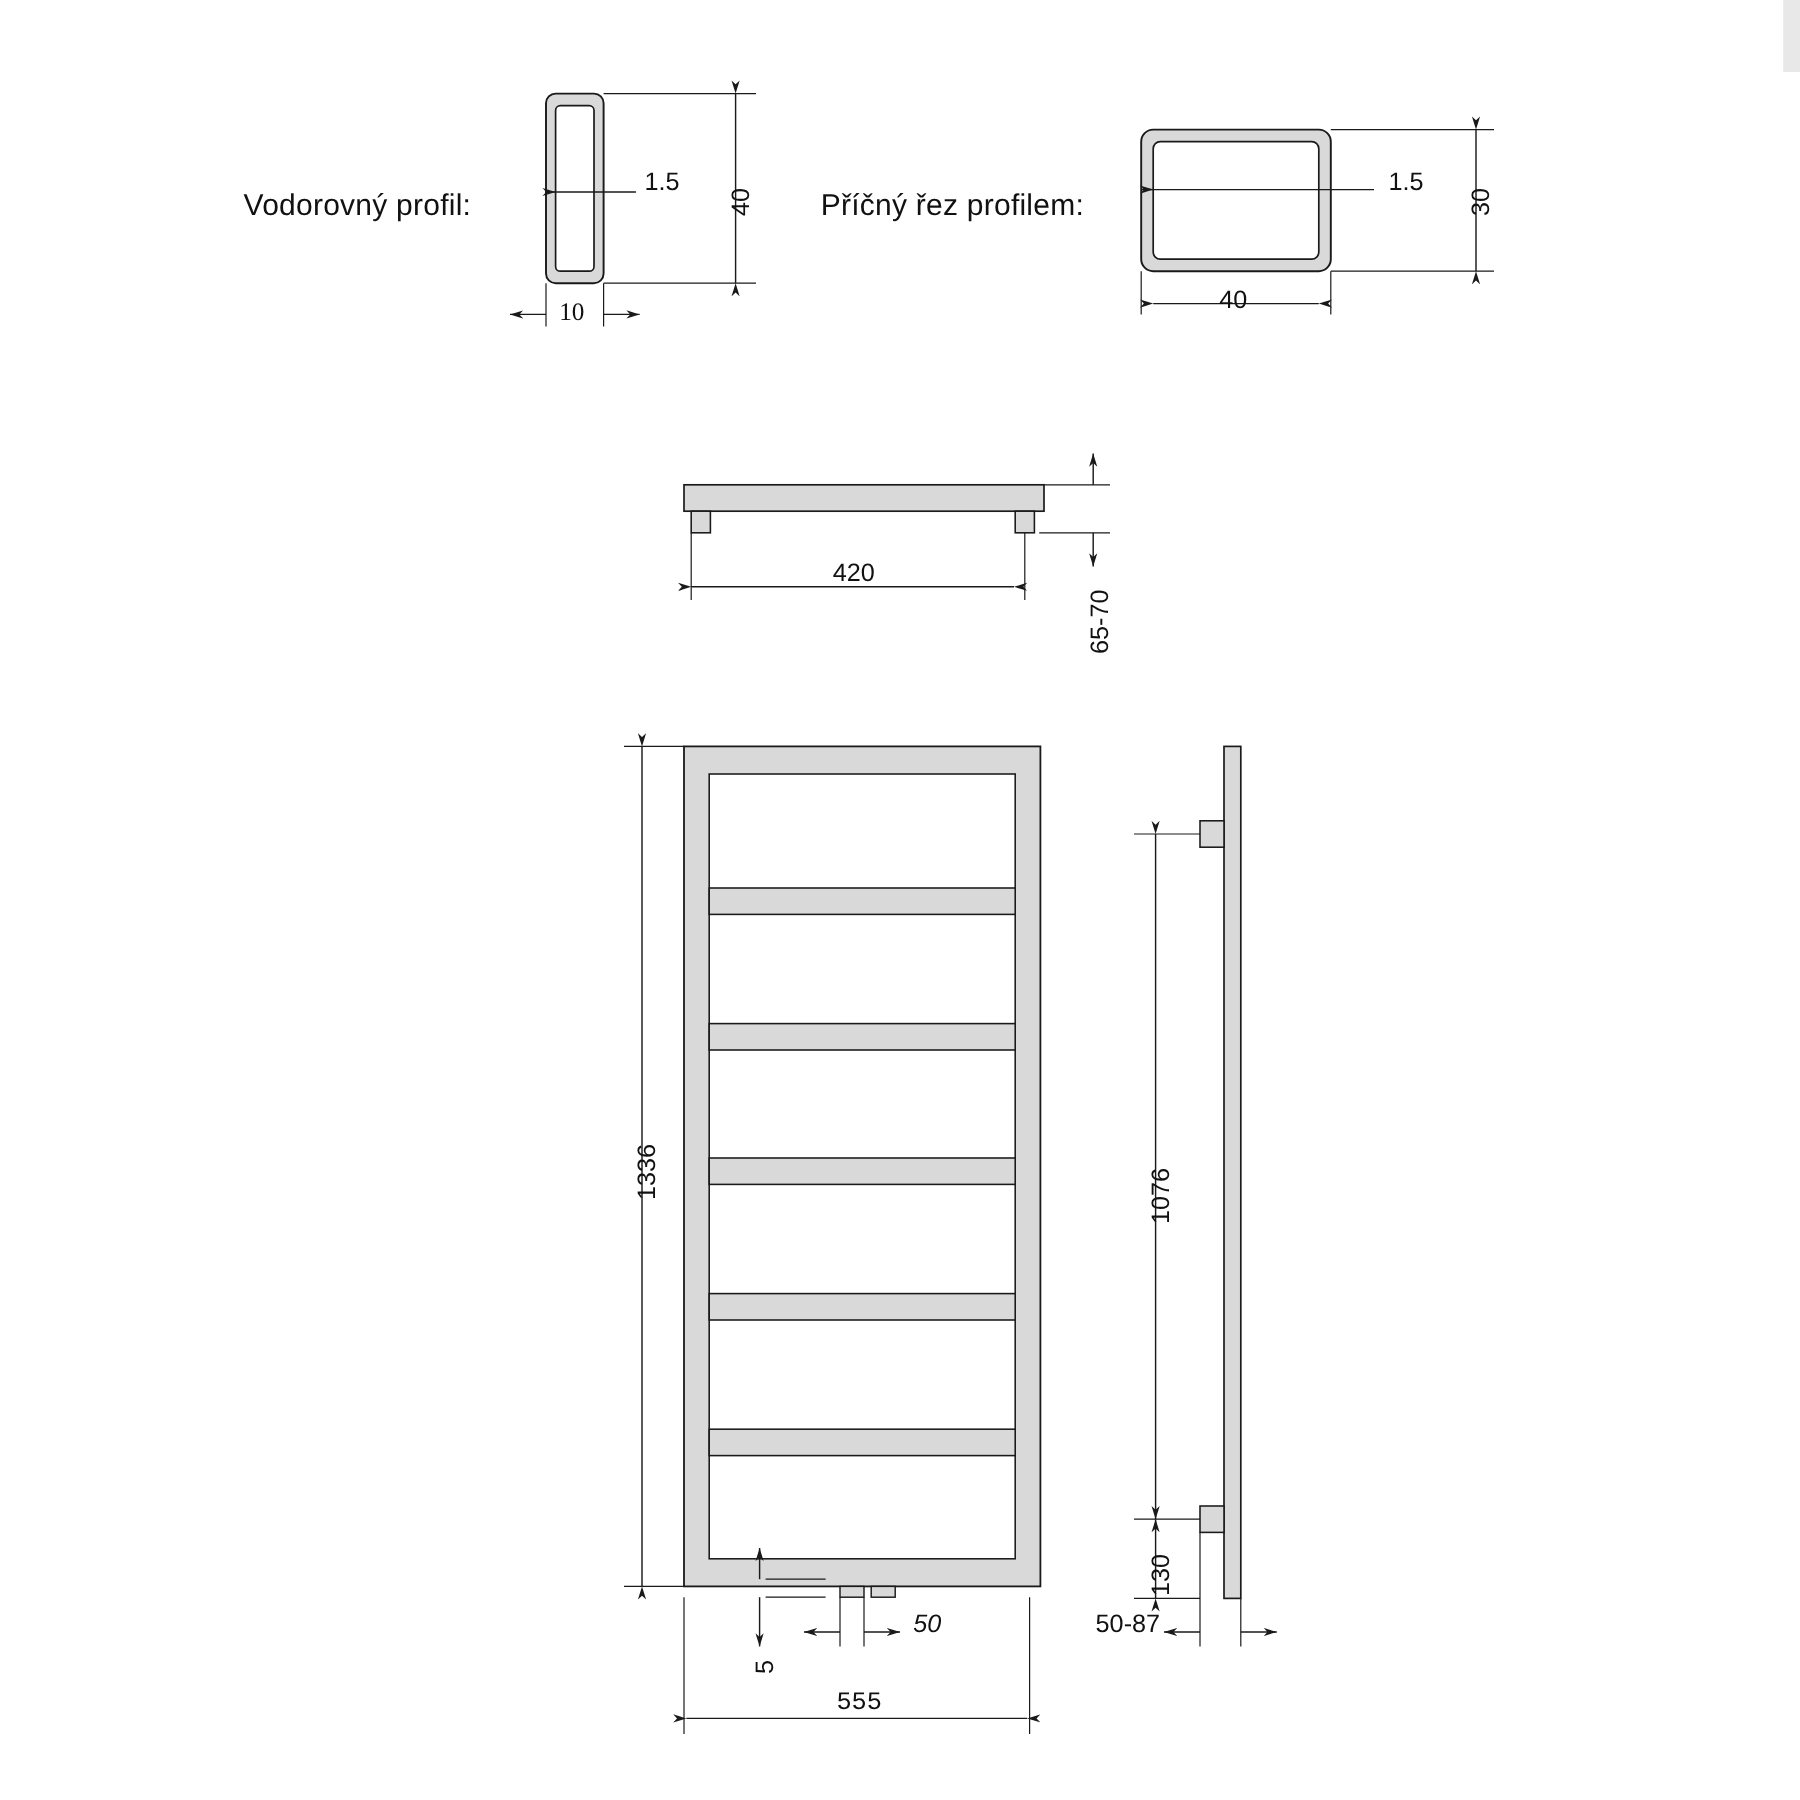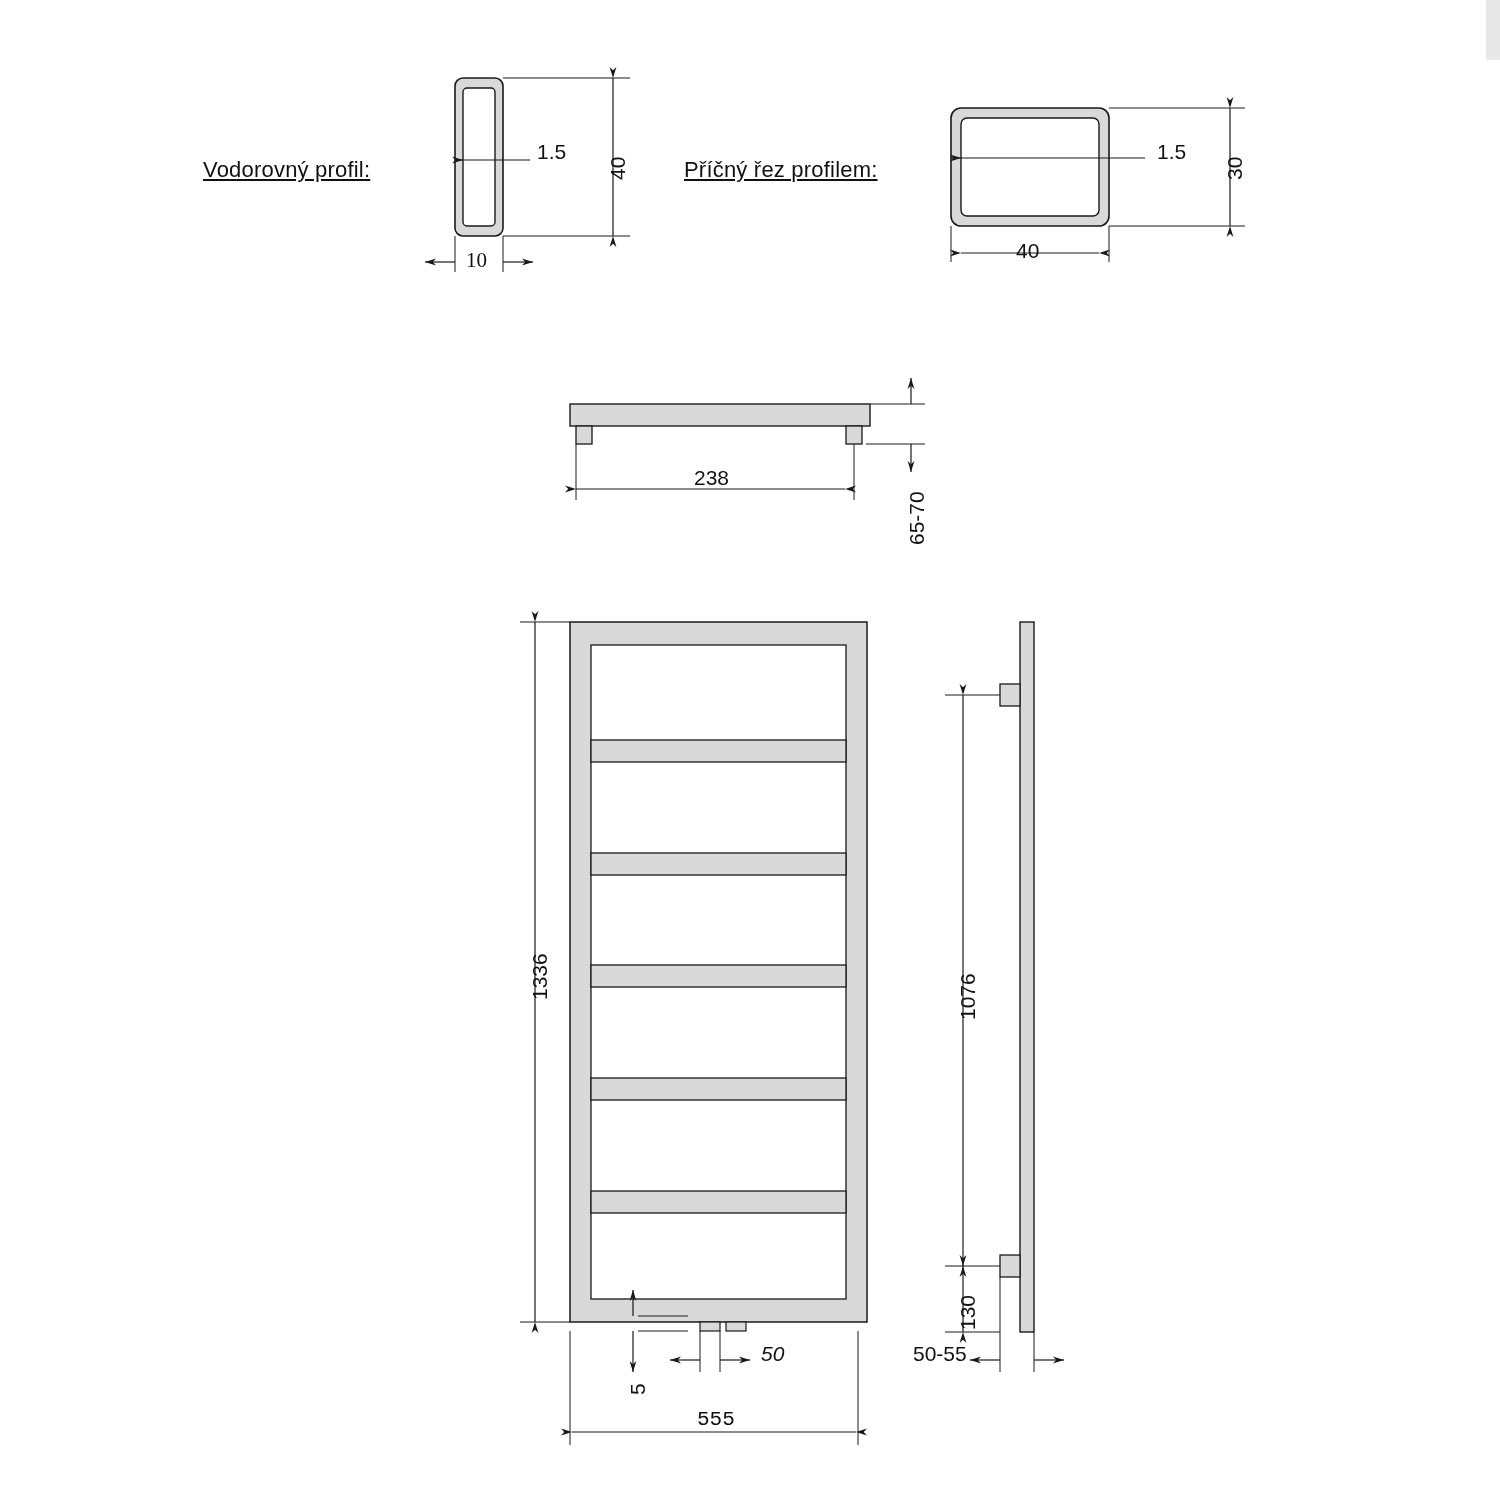--- a/index.html
+++ b/index.html
@@ -21,23 +21,22 @@
     width: 1500px;
     height: 1500px;
   }
   .label {
     position: absolute;
     font-family: "Liberation Sans", sans-serif;
     color: #111111;
     white-space: nowrap;
   }
   .caption {
-    font-size: 22px;
+    font-size: 25px;
     letter-spacing: 0.2px;
-    text-decoration: underline;
   }
   .dim {
     font-size: 21px;
   }
   .dim.vert {
     transform-origin: 0 0;
     transform: rotate(-90deg);
   }
   .edge-strip-right {
     position: absolute;
@@ -171,23 +170,23 @@
 <div class="label caption" style="left:684px; top:157px;">Příčný řez profilem:</div>
 
 <div class="label dim" style="left:537px; top:140px;">1.5</div>
 <div class="label dim vert" style="left:606px; top:180px;">40</div>
 <div class="label dim" style="left:466px; top:248px;font-family:Liberation Serif, serif;">10</div>
 
 <div class="label dim" style="left:1157px; top:140px;">1.5</div>
 <div class="label dim vert" style="left:1223px; top:180px;">30</div>
 <div class="label dim" style="left:1016px; top:239px;">40</div>
 
-<div class="label dim" style="left:694px; top:466px;">238</div>
+<div class="label dim" style="left:694px; top:466px;">420</div>
 <div class="label dim vert" style="left:905px; top:545px;">65-70</div>
 
 <div class="label dim vert" style="left:528px; top:1000px;">1336</div>
 <div class="label dim" style="left:697px; top:1408px;font-family:Liberation Mono, monospace;">555</div>
 <div class="label dim" style="left:761px; top:1342px;font-style:italic;">50</div>
 <div class="label dim vert" style="left:626px; top:1395px;">5</div>
 
 <div class="label dim vert" style="left:956px; top:1020px;">1076</div>
 <div class="label dim vert" style="left:956px; top:1330px;">130</div>
-<div class="label dim" style="left:913px; top:1342px;">50-55</div>
+<div class="label dim" style="left:913px; top:1342px;">50-87</div>
 
 </body></html>

